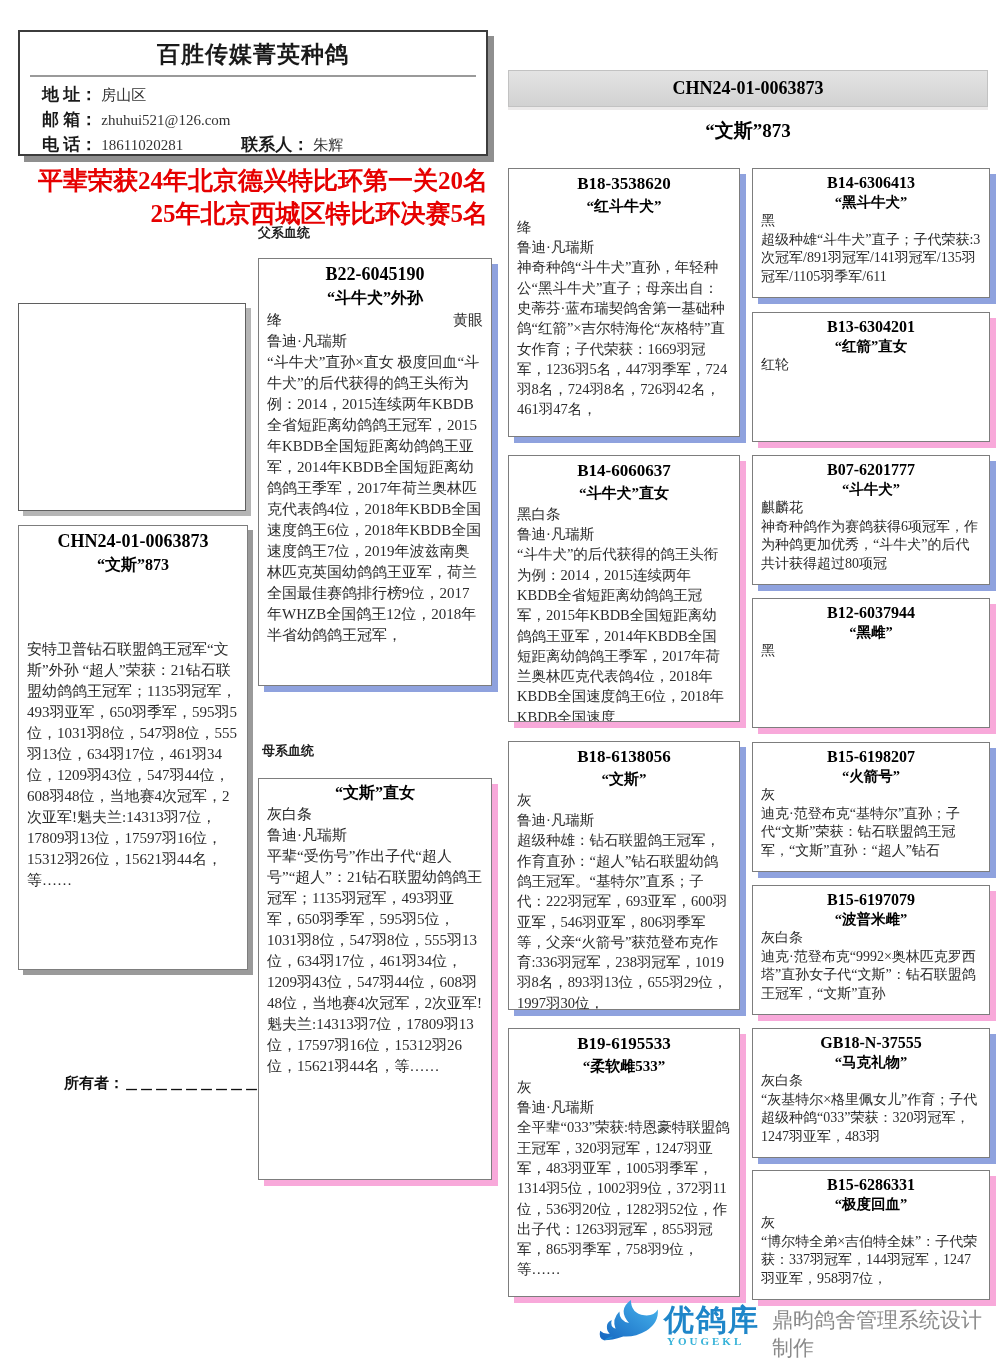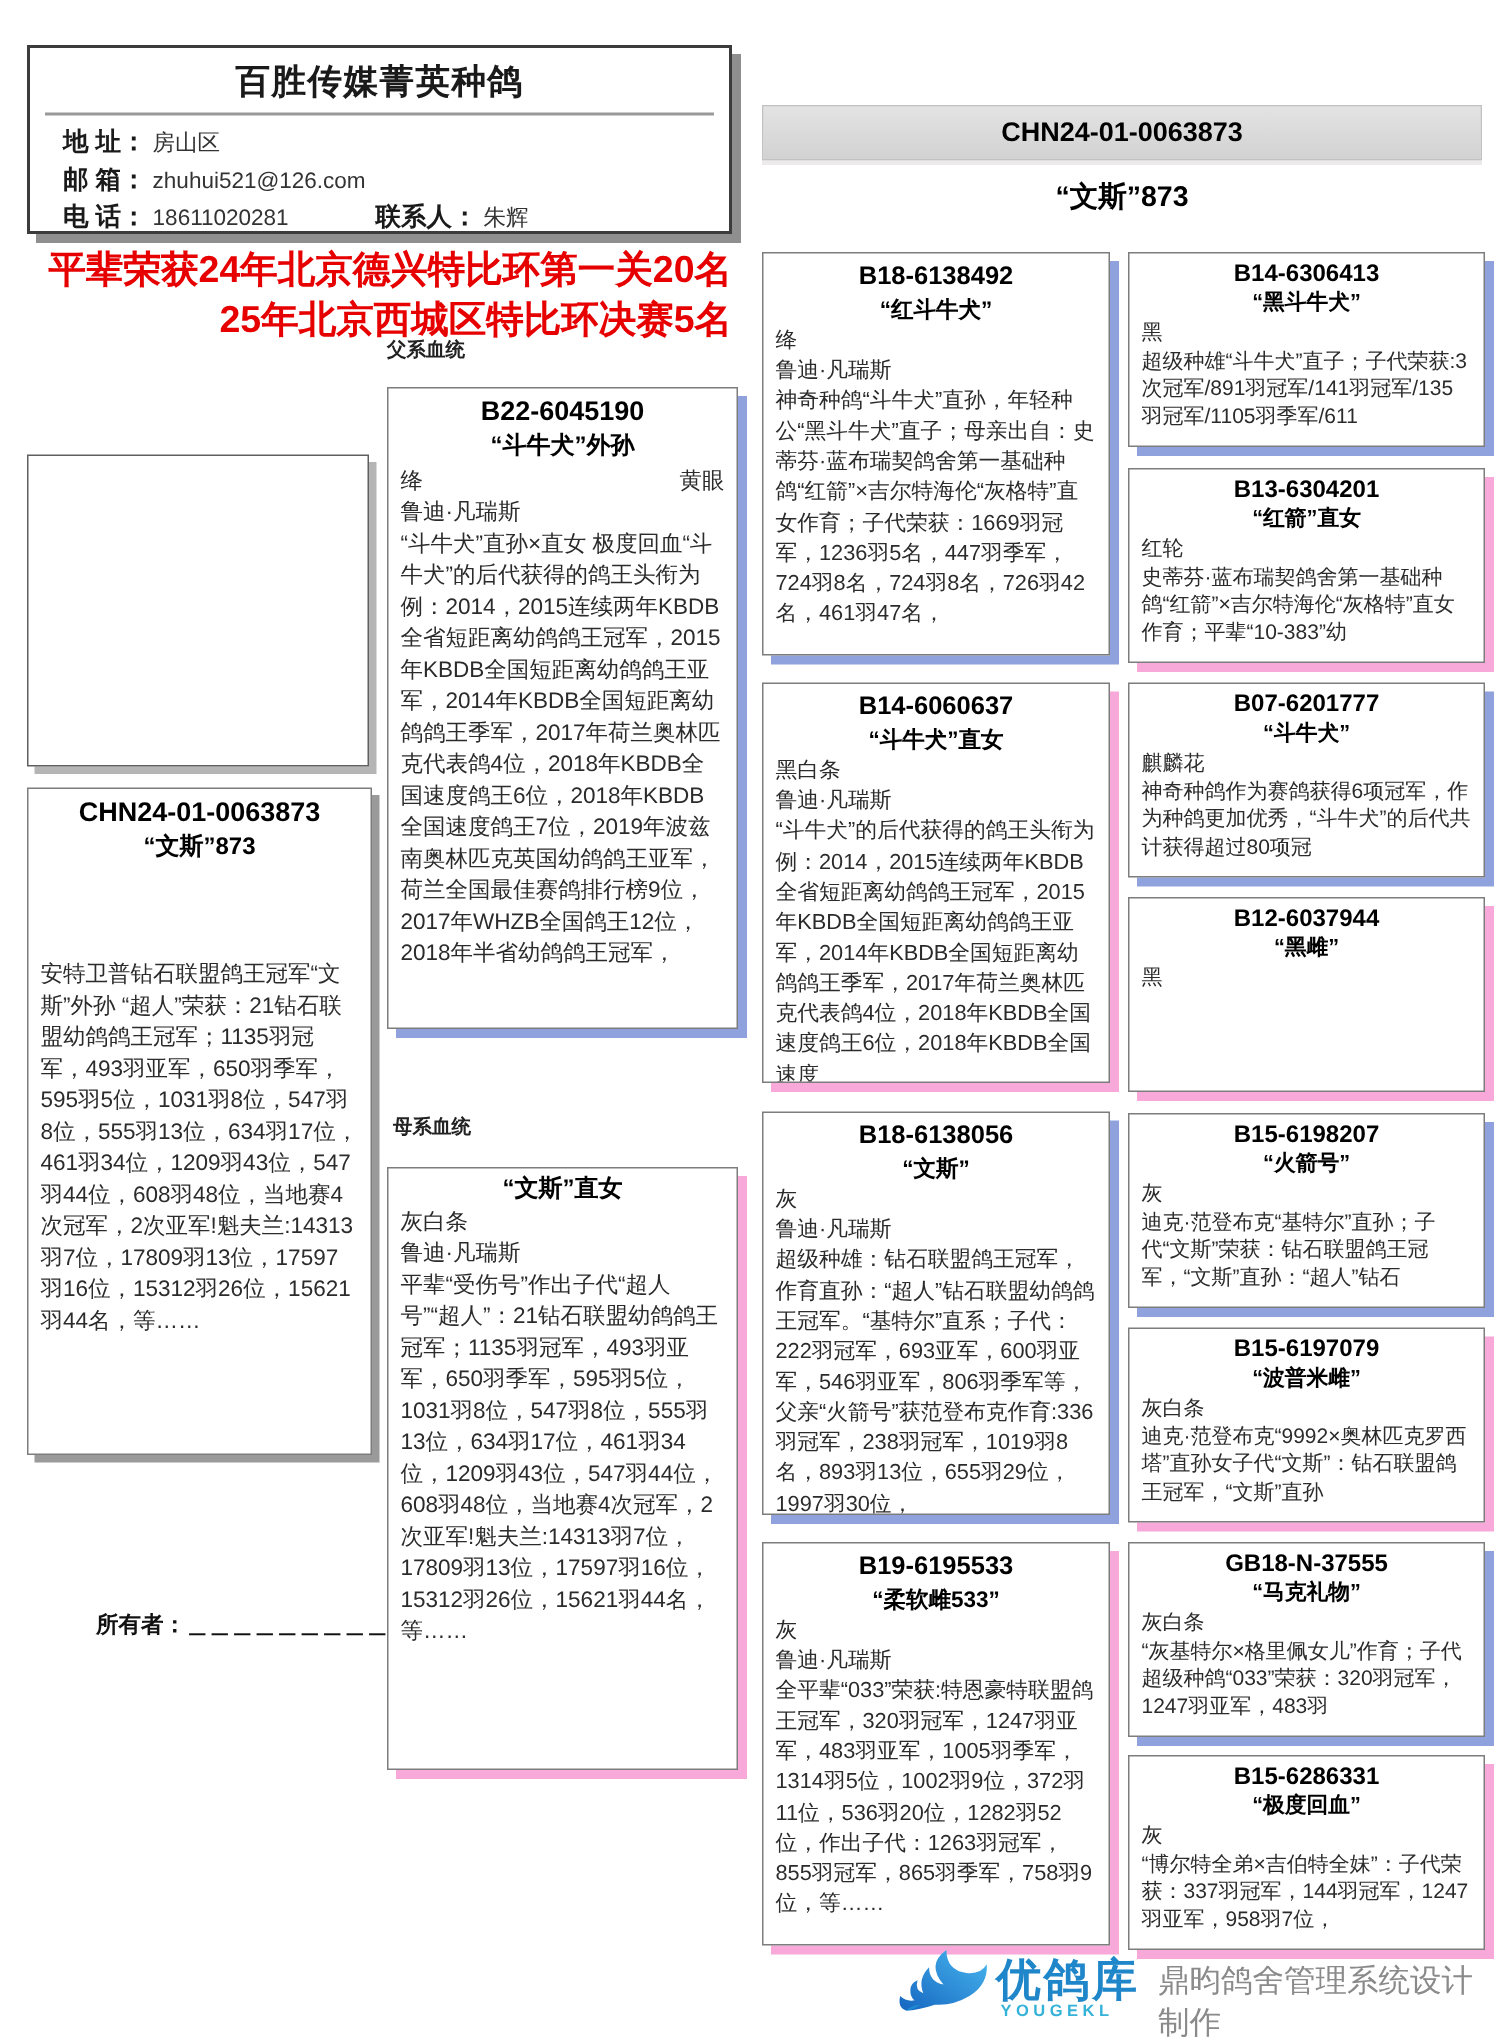--- a/index.html
+++ b/index.html
@@ -1,17 +1,17 @@
 <!DOCTYPE html>
 <html><head>
 <meta charset="utf-8">
 <style>
   html,body{margin:0;padding:0;background:#fff;}
   #page{position:relative;width:1000px;height:1358px;background:#ffffff;overflow:hidden;
-        font-family:Liberation Sans, sans-serif;color:#1a1a1a;}
+        font-family:Liberation Serif, serif;color:#1a1a1a;}
 
   
   #contact-card{position:absolute;left:18px;top:30px;width:470px;height:126px;background:#fff;
         border:2px solid #3c3c3c;box-shadow:6px 6px 0 0 #8f8f8f;box-sizing:border-box;}
   #contact-title{text-align:center;font-weight:bold;font-size:23px;margin-top:7px;letter-spacing:1px;}
   #contact-rule{border:none;border-top:2px solid #9a9a9a;margin:5px 10px 6px;}
   .c-row{margin:2px 0 2px 22px;font-size:15px;display:flex;align-items:baseline;}
   .c-label{font-weight:bold;font-size:17px;white-space:pre;}
   .c-value{color:#333;margin-left:4px;}
   .c-label2{font-weight:bold;font-size:17px;margin-left:58px;white-space:pre;}
@@ -116,21 +116,21 @@
     <div class="bname">“文斯”直女</div>
     <div>灰白条</div>
     <div>鲁迪·凡瑞斯</div>
     <div class="desc">平辈“受伤号”作出子代“超人号”“超人”：21钻石联盟幼鸽鸽王冠军；1135羽冠军，493羽亚军，650羽季军，595羽5位，1031羽8位，547羽8位，555羽13位，634羽17位，461羽34位，1209羽43位，547羽44位，608羽48位，当地赛4次冠军，2次亚军!魁夫兰:14313羽7位，17809羽13位，17597羽16位，15312羽26位，15621羽44名，等……</div>
   </div>
 
   <div id="ring-banner">CHN24-01-0063873</div>
   <div id="bird-display-name">“文斯”873</div>
 
   <div class="pbox mid male" style="left:508px;top:168px;width:232px;height:269px;">
-    <div class="ring">B18-6138492</div>
+    <div class="ring">B18-3538620</div>
     <div class="bname">“红斗牛犬”</div>
     <div>绛</div>
     <div>鲁迪·凡瑞斯</div>
     <div class="desc">神奇种鸽“斗牛犬”直孙，年轻种公“黑斗牛犬”直子；母亲出自：史蒂芬·蓝布瑞契鸽舍第一基础种鸽“红箭”×吉尔特海伦“灰格特”直女作育；子代荣获：1669羽冠军，1236羽5名，447羽季军，724羽8名，724羽8名，726羽42名，461羽47名，</div>
   </div>
   <div class="pbox mid female" style="left:508px;top:455px;width:232px;height:267px;">
     <div class="ring">B14-6060637</div>
     <div class="bname">“斗牛犬”直女</div>
     <div>黑白条</div>
     <div>鲁迪·凡瑞斯</div>
@@ -154,21 +154,20 @@
   <div class="pbox small male" style="left:752px;top:168px;width:238px;height:130px;">
     <div class="ring">B14-6306413</div>
     <div class="bname">“黑斗牛犬”</div>
     <div>黑</div>
     <div class="desc">超级种雄“斗牛犬”直子；子代荣获:3次冠军/891羽冠军/141羽冠军/135羽冠军/1105羽季军/611</div>
   </div>
   <div class="pbox small female" style="left:752px;top:312px;width:238px;height:130px;">
     <div class="ring">B13-6304201</div>
     <div class="bname">“红箭”直女</div>
     <div>红轮</div>
-    <div class="desc">史蒂芬·蓝布瑞契鸽舍第一基础种鸽“红箭”×吉尔特海伦“灰格特”直女作育；平辈“10-383”幼</div>
   </div>
   <div class="pbox small male" style="left:752px;top:455px;width:238px;height:130px;">
     <div class="ring">B07-6201777</div>
     <div class="bname">“斗牛犬”</div>
     <div>麒麟花</div>
     <div class="desc">神奇种鸽作为赛鸽获得6项冠军，作为种鸽更加优秀，“斗牛犬”的后代共计获得超过80项冠</div>
   </div>
   <div class="pbox small female" style="left:752px;top:598px;width:238px;height:130px;">
     <div class="ring">B12-6037944</div>
     <div class="bname">“黑雌”</div>

